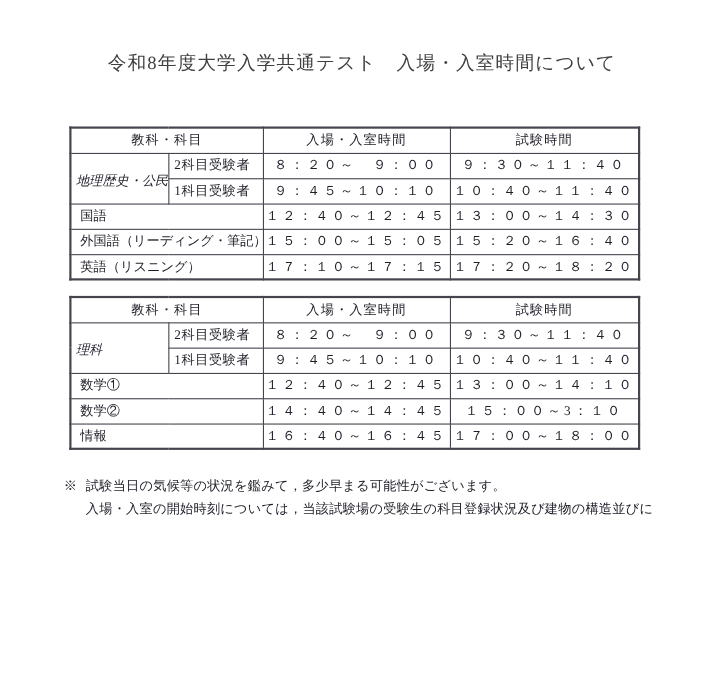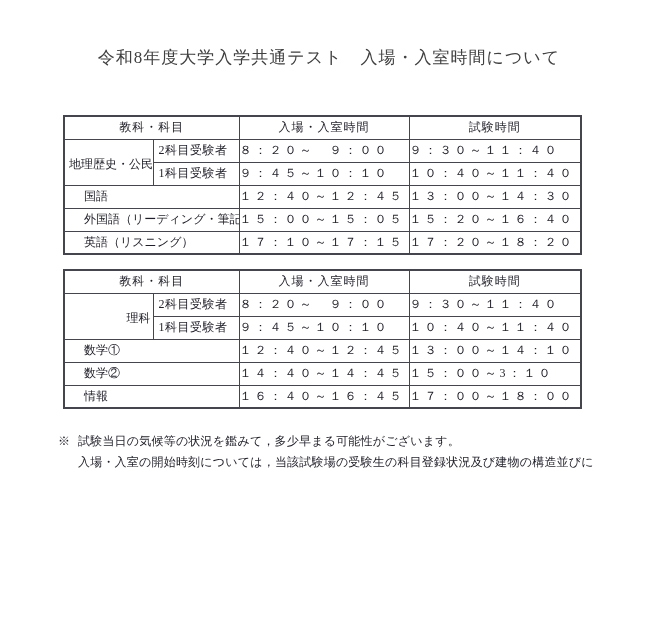--- a/index.html
+++ b/index.html
@@ -46,26 +46,27 @@
     font-size: 12px;
     font-weight: normal;
     vertical-align: middle;
     overflow: hidden;
     white-space: nowrap;
   }
   table.schedule th { text-align: center; letter-spacing: 1px; }
   td.cat {
     vertical-align: top;
     padding: 4px 2px 0 4px;
-    text-align: right;
+    text-align: left;
     letter-spacing: 0;
+    font-style: italic;
   }
   td.sub { text-align: left; padding-left: 5px; letter-spacing: 0.5px; }
-  td.subj { text-align: left; padding-left: 19px; letter-spacing: 0; }
-  td.time { letter-spacing: 3px; }
+  td.subj { text-align: left; padding-left: 8px; letter-spacing: 0; }
+  td.time { text-align: center; letter-spacing: 3px; }
   .footnote {
     margin: 22px 0 0 58px;
     width: 560px;
     display: flex;
     font-size: 12px;
     line-height: 21px;
     letter-spacing: 0.2px;
   }
   .footnote .marker { flex: 0 0 20px; }
   .footnote .fn-lines { flex: 1; }

